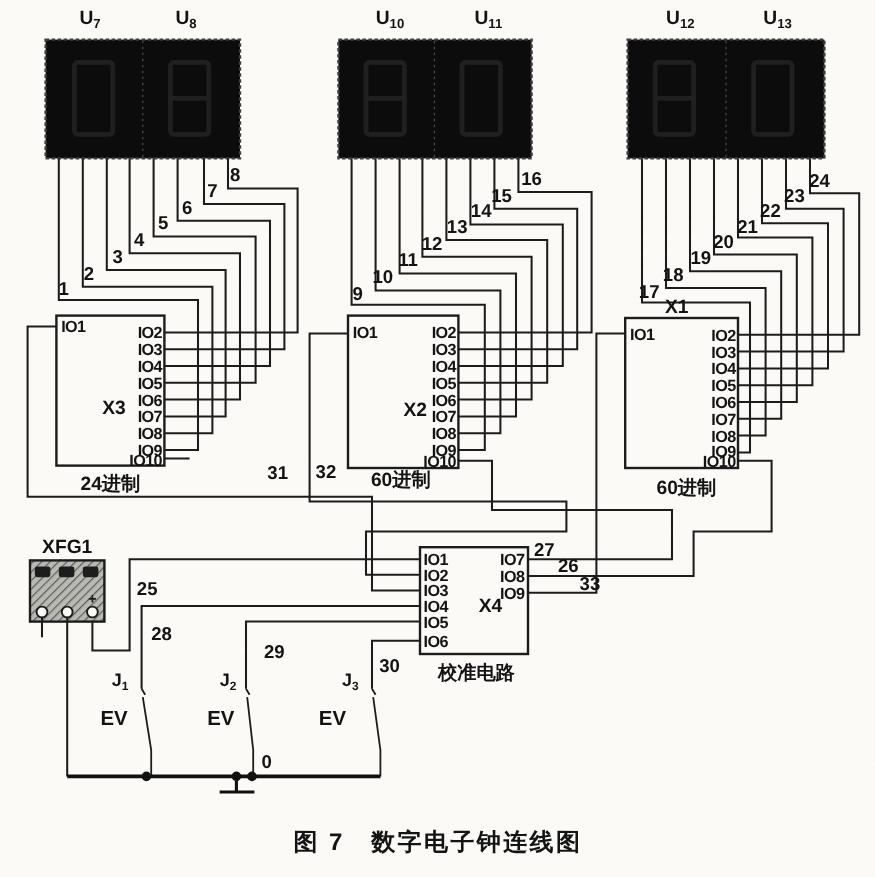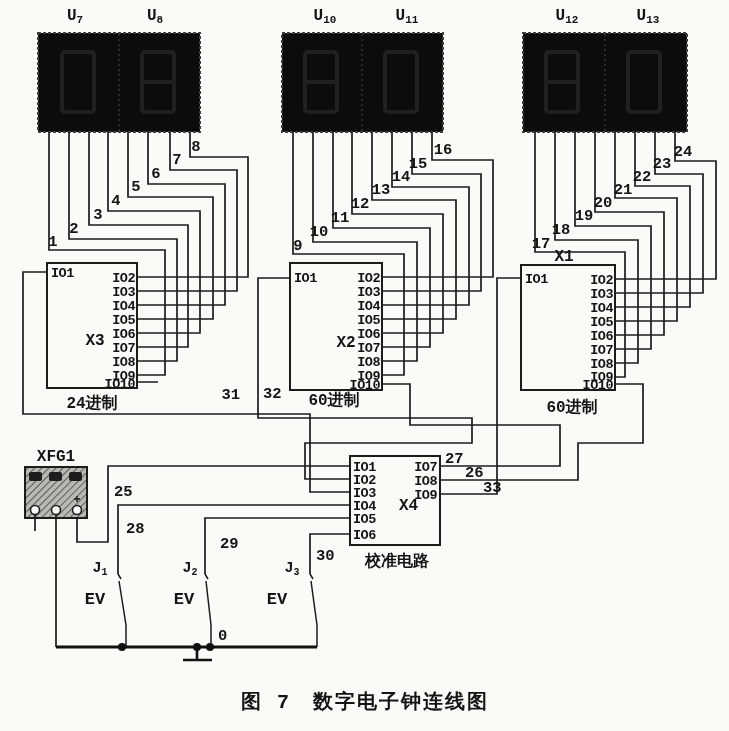--- a/index.html
+++ b/index.html
@@ -1,19 +1,19 @@
 <!DOCTYPE html>
 <html><head>
 <meta charset="utf-8">
 <style>
   html,body{margin:0;padding:0;background:#e8e8e4;}
   .page{
     width:729px;height:731px;position:relative;margin:0 auto;
     background:#fbfaf7;
-    font-family:Liberation Mono, monospace;
+    font-family:Liberation Sans, sans-serif;
     overflow:hidden;
     text-align:center;
   }
   svg text{fill:#141414;}
   .ulabel{font-size:16px;font-weight:bold;}
   .ulabel .sub{font-size:11px;}
   .pinlabel{font-size:13.5px;font-weight:600;letter-spacing:-0.5px;}
   .wnum{font-size:15.5px;font-weight:600;}
   .xlabel{font-size:16px;font-weight:700;}
   .cnlabel{font-size:16px;font-weight:600;}

